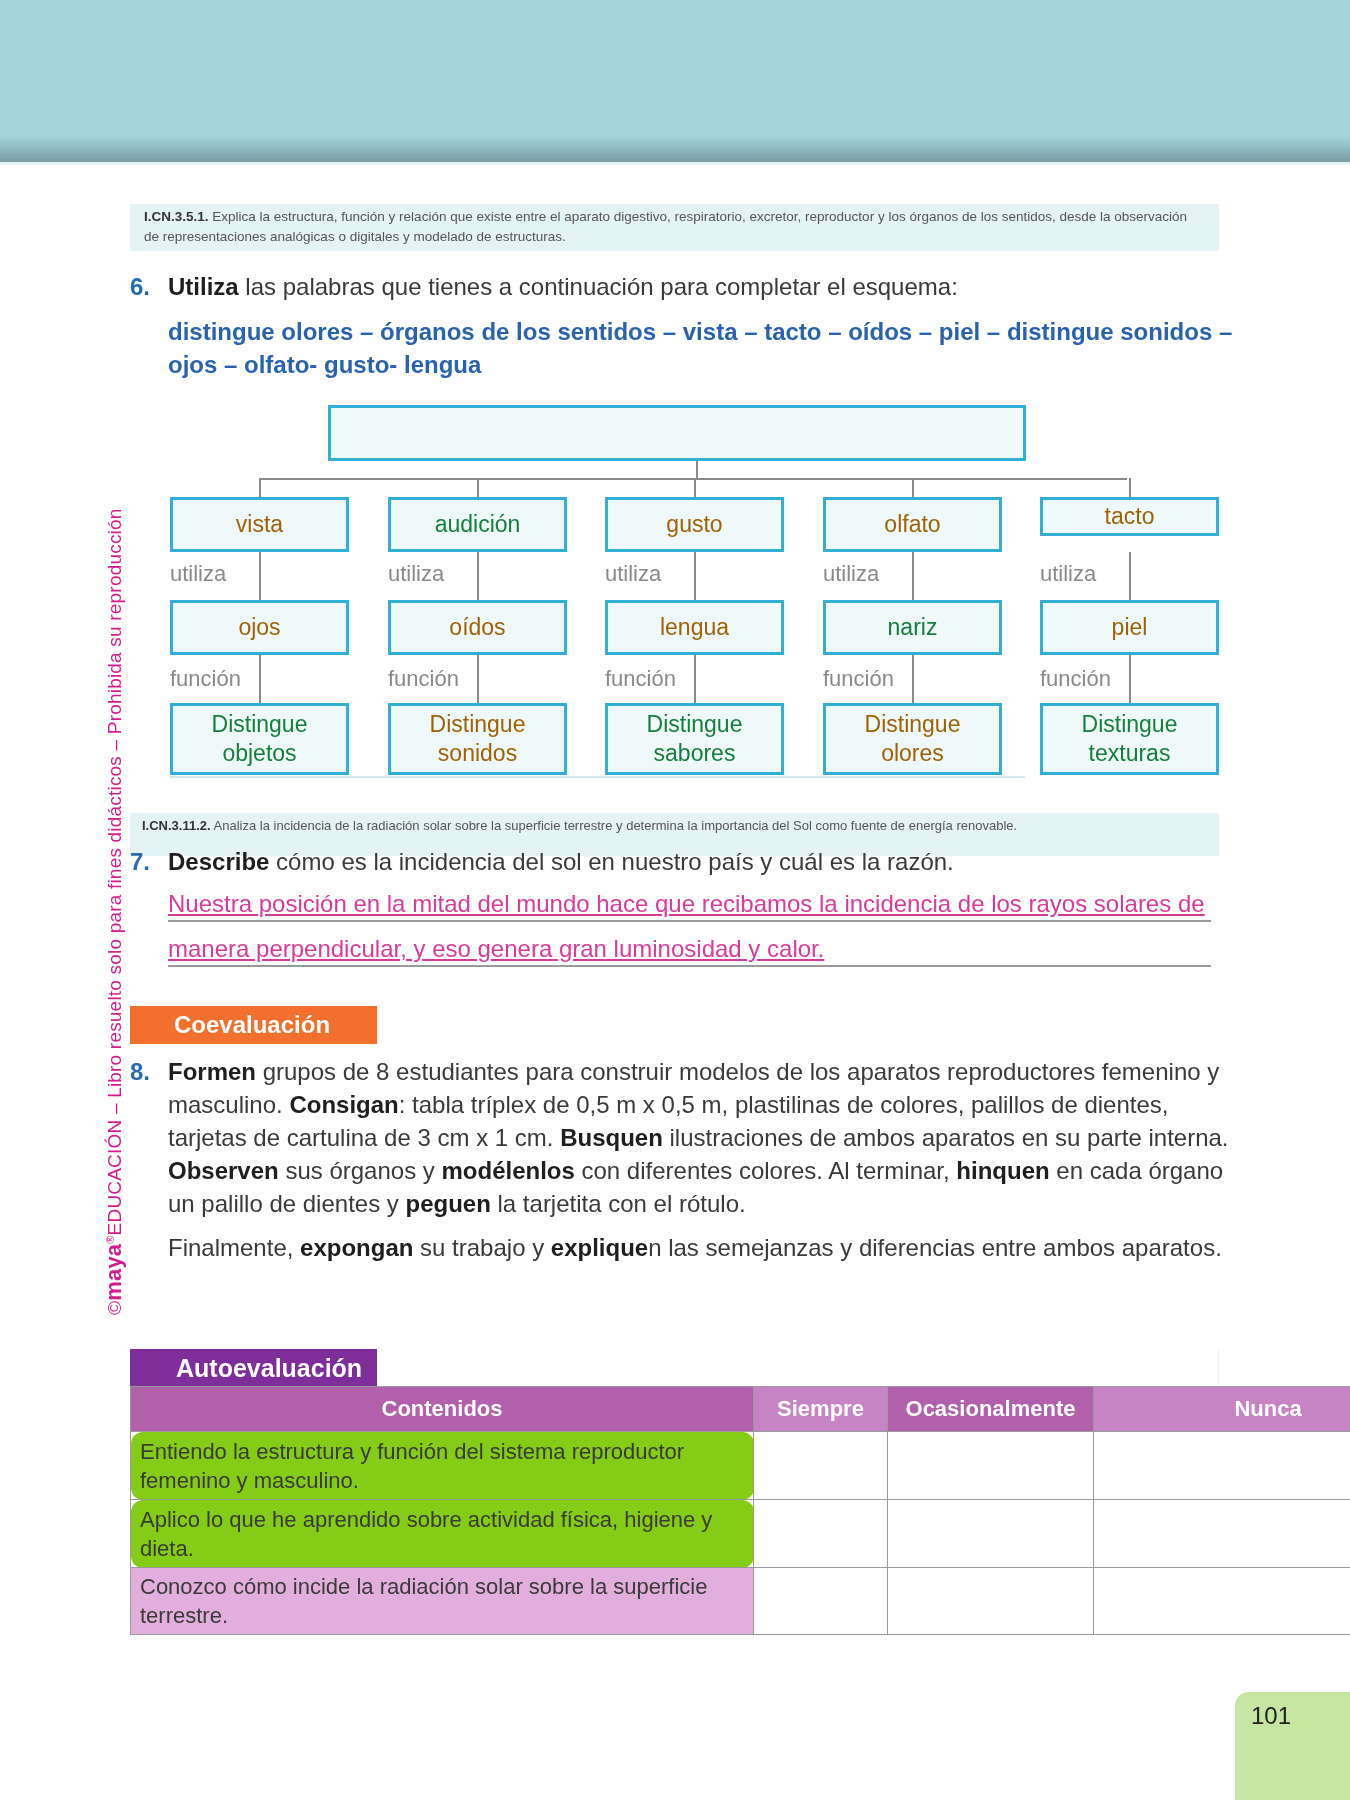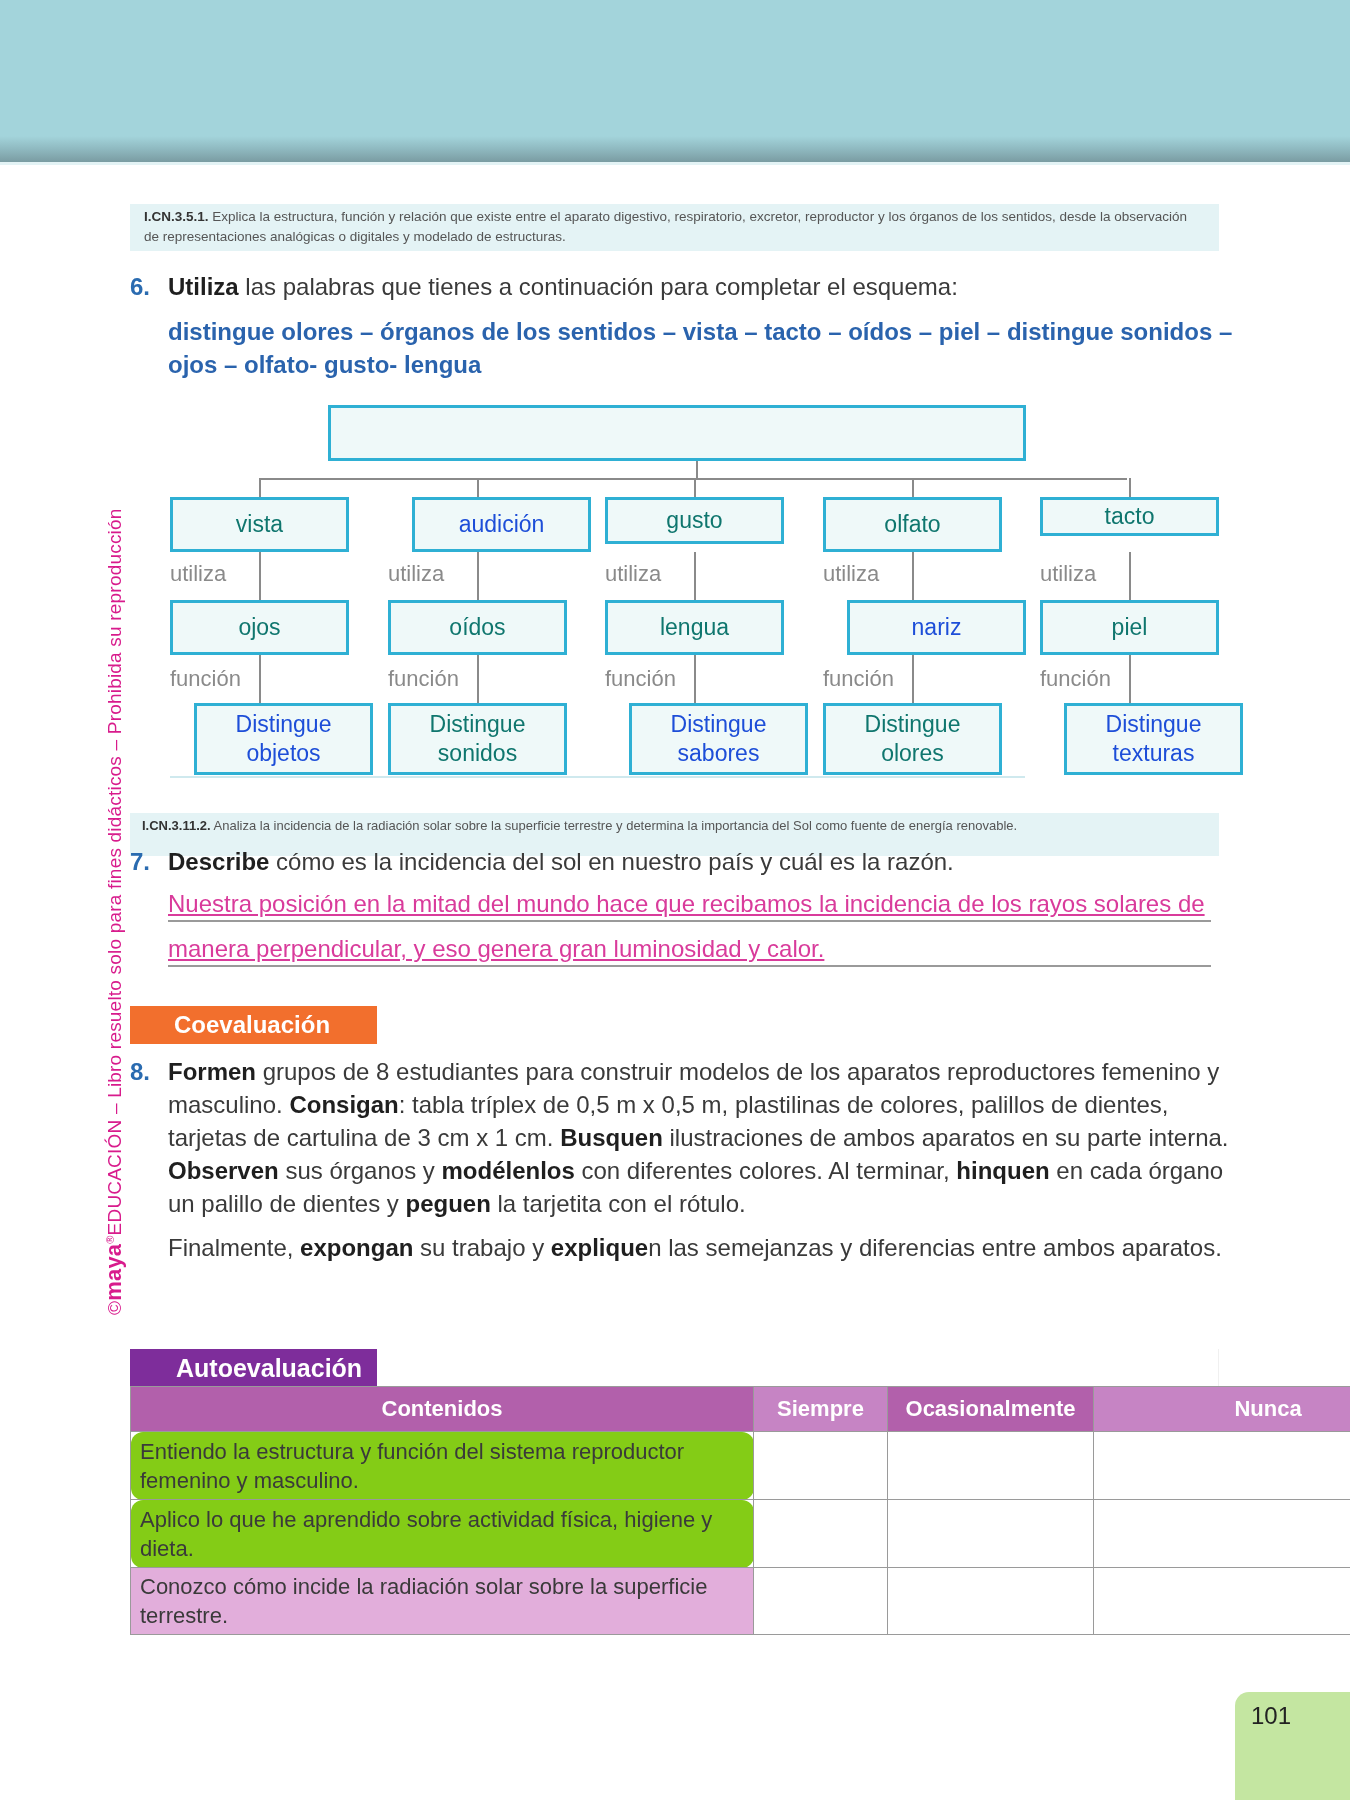--- a/index.html
+++ b/index.html
@@ -25,22 +25,22 @@
   .q-num { position: absolute; left: 0; top: 0; color: #2a6bb0; font-weight: bold; }
   .q-body { margin-left: 38px; }
   .q-body b { color: #1f1f1f; font-weight: bold; }
 
   .word-bank { position: absolute; left: 168px; top: 315px; width: 1070px; color: #2a63ad; font-weight: bold;
     font-size: 24px; line-height: 33px; }
 
   
   .node { position: absolute; background: #eff9f9; border: 3px solid #2fb0d4; display: flex; align-items: center;
     justify-content: center; text-align: center; font-size: 23px; line-height: 29px; }
-  .node.pink { color: #0f766e; }
-  .node.dark { color: #1d4ed8; margin-left: 24px; }
+  .node.pink { color: #a16207; }
+  .node.dark { color: #15803d; }
   .root { left: 328px; top: 405px; width: 698px; height: 56px; }
   .hline { position: absolute; background: #8a8a8a; }
   .link-label { position: absolute; font-size: 22px; color: #8a8a8a; }
   .scheme-base { position: absolute; left: 170px; top: 776px; width: 855px; height: 2px; background: #cfe9ee; }
 
   .answer-line { position: absolute; left: 168px; width: 1043px; border-bottom: 2px solid #9a9a9a;
     color: #d93b9b; font-size: 24px; line-height: 32px; text-decoration: underline; text-decoration-color: #d93b9b; }
 
   .coeval-tag { position: absolute; left: 130px; top: 1006px; width: 247px; height: 38px; background: #f26f2d;
     color: #ffffff; font-weight: bold; font-size: 24px; line-height: 38px; padding-left: 44px; }
@@ -101,21 +101,21 @@
       <div class="node dark" style="left:170px; top:703px; width:179px; height:72px; padding:0 30px;">Distingue objetos</div>
       <div class="hline" style="left:477px; top:478px; width:2px; height:20px;"></div>
       <div class="node dark" style="left:388px; top:497px; width:179px; height:55px;">audición</div>
       <div class="hline" style="left:477px; top:552px; width:2px; height:48px;"></div>
       <div class="link-label" style="left:388px; top:561px;">utiliza</div>
       <div class="node pink" style="left:388px; top:600px; width:179px; height:55px;">oídos</div>
       <div class="hline" style="left:477px; top:655px; width:2px; height:48px;"></div>
       <div class="link-label" style="left:388px; top:666px;">función</div>
       <div class="node pink" style="left:388px; top:703px; width:179px; height:72px; padding:0 30px;">Distingue sonidos</div>
       <div class="hline" style="left:694px; top:478px; width:2px; height:20px;"></div>
-      <div class="node pink" style="left:605px; top:497px; width:179px; height:47px;">gusto</div>
+      <div class="node pink" style="left:605px; top:497px; width:179px; height:55px;">gusto</div>
       <div class="hline" style="left:694px; top:552px; width:2px; height:48px;"></div>
       <div class="link-label" style="left:605px; top:561px;">utiliza</div>
       <div class="node pink" style="left:605px; top:600px; width:179px; height:55px;">lengua</div>
       <div class="hline" style="left:694px; top:655px; width:2px; height:48px;"></div>
       <div class="link-label" style="left:605px; top:666px;">función</div>
       <div class="node dark" style="left:605px; top:703px; width:179px; height:72px; padding:0 30px;">Distingue sabores</div>
       <div class="hline" style="left:912px; top:478px; width:2px; height:20px;"></div>
       <div class="node pink" style="left:823px; top:497px; width:179px; height:55px;">olfato</div>
       <div class="hline" style="left:912px; top:552px; width:2px; height:48px;"></div>
       <div class="link-label" style="left:823px; top:561px;">utiliza</div>

